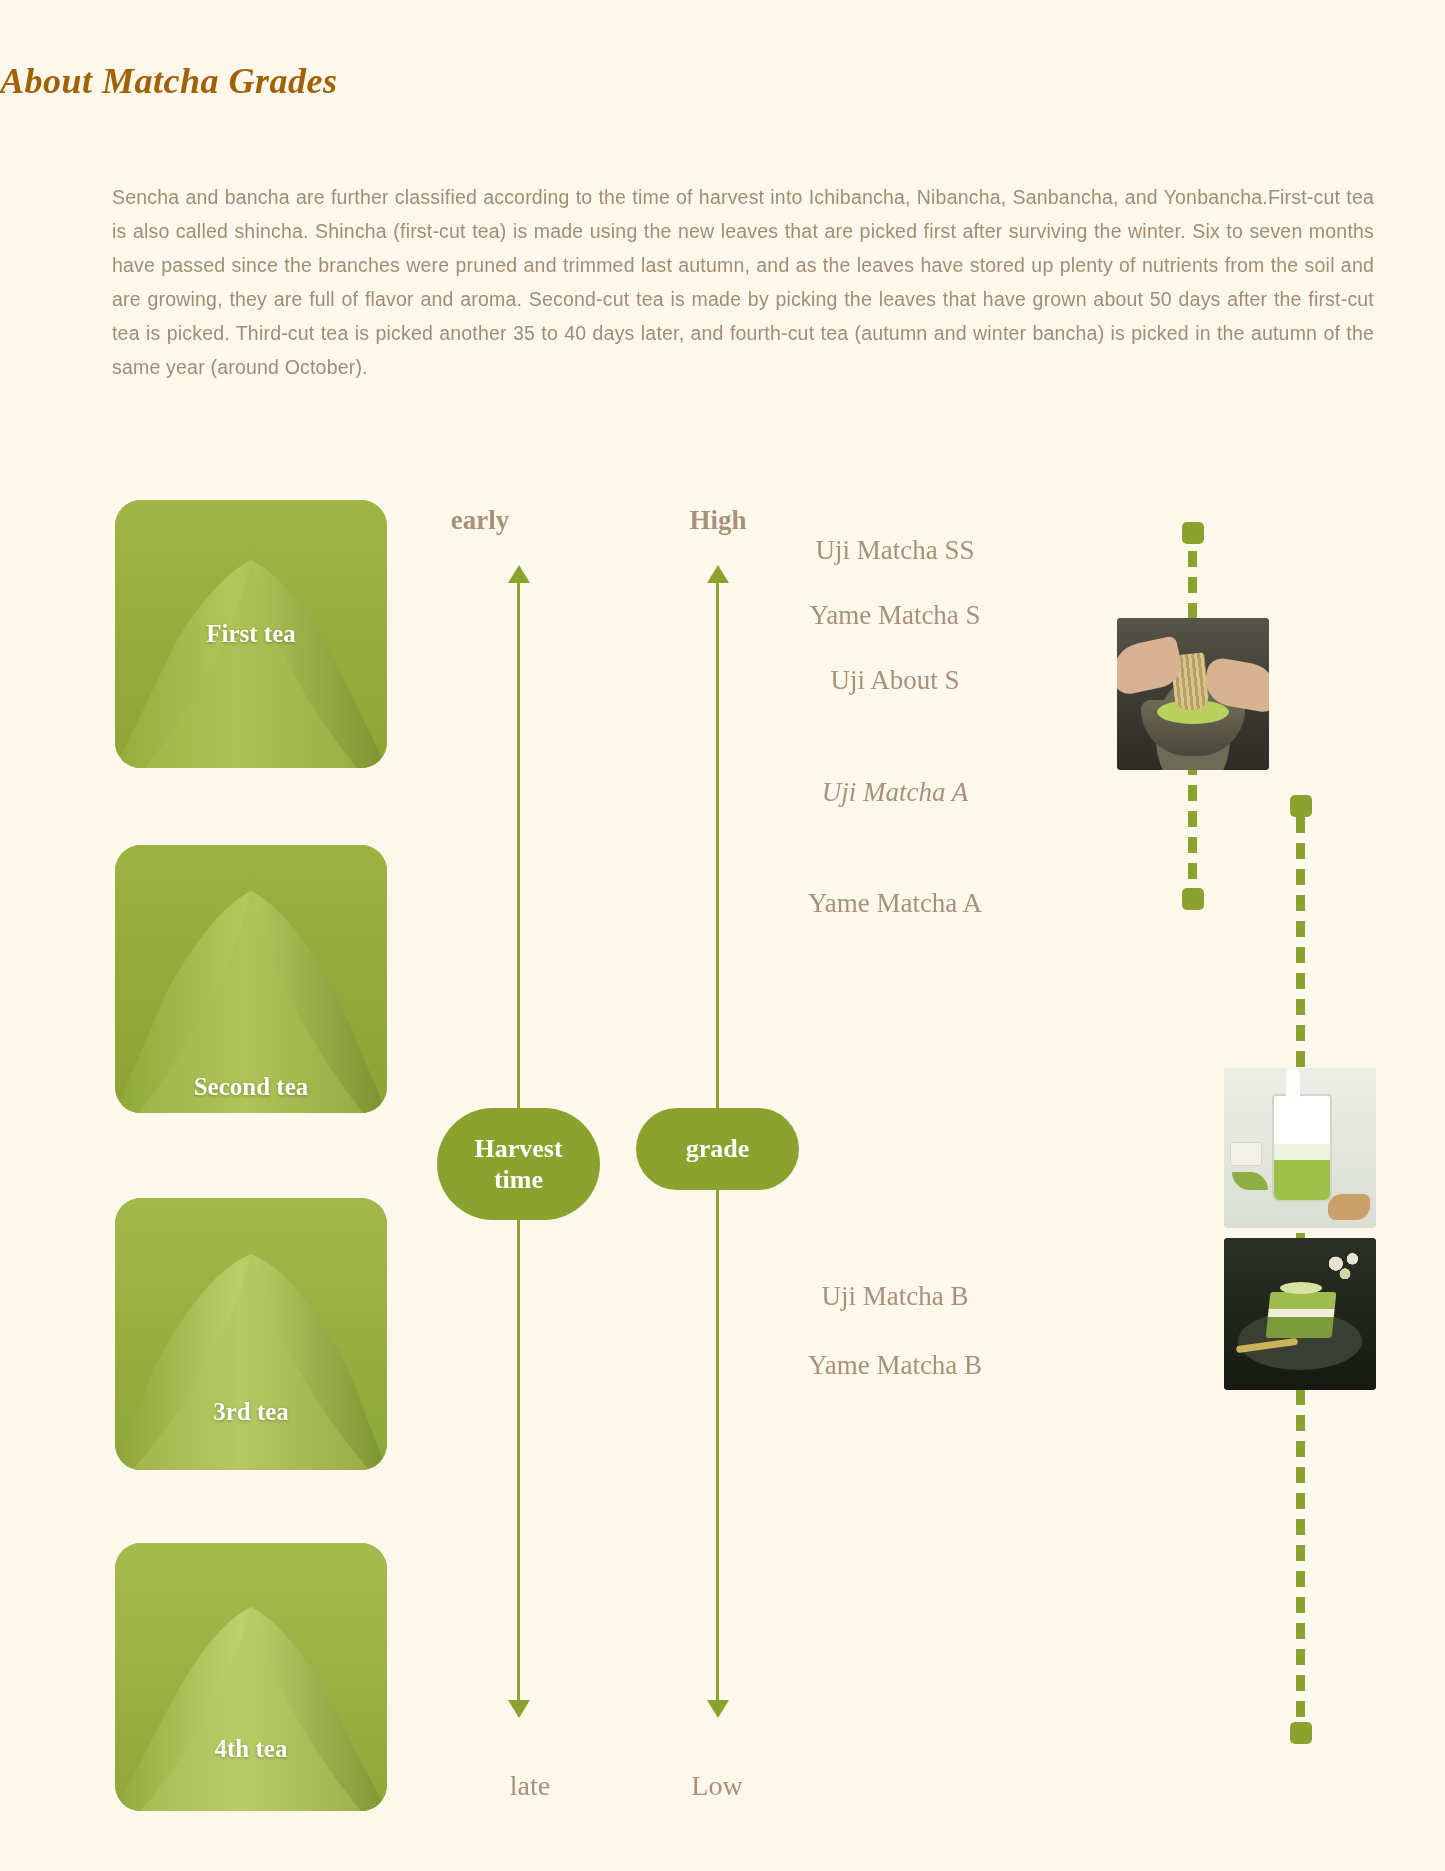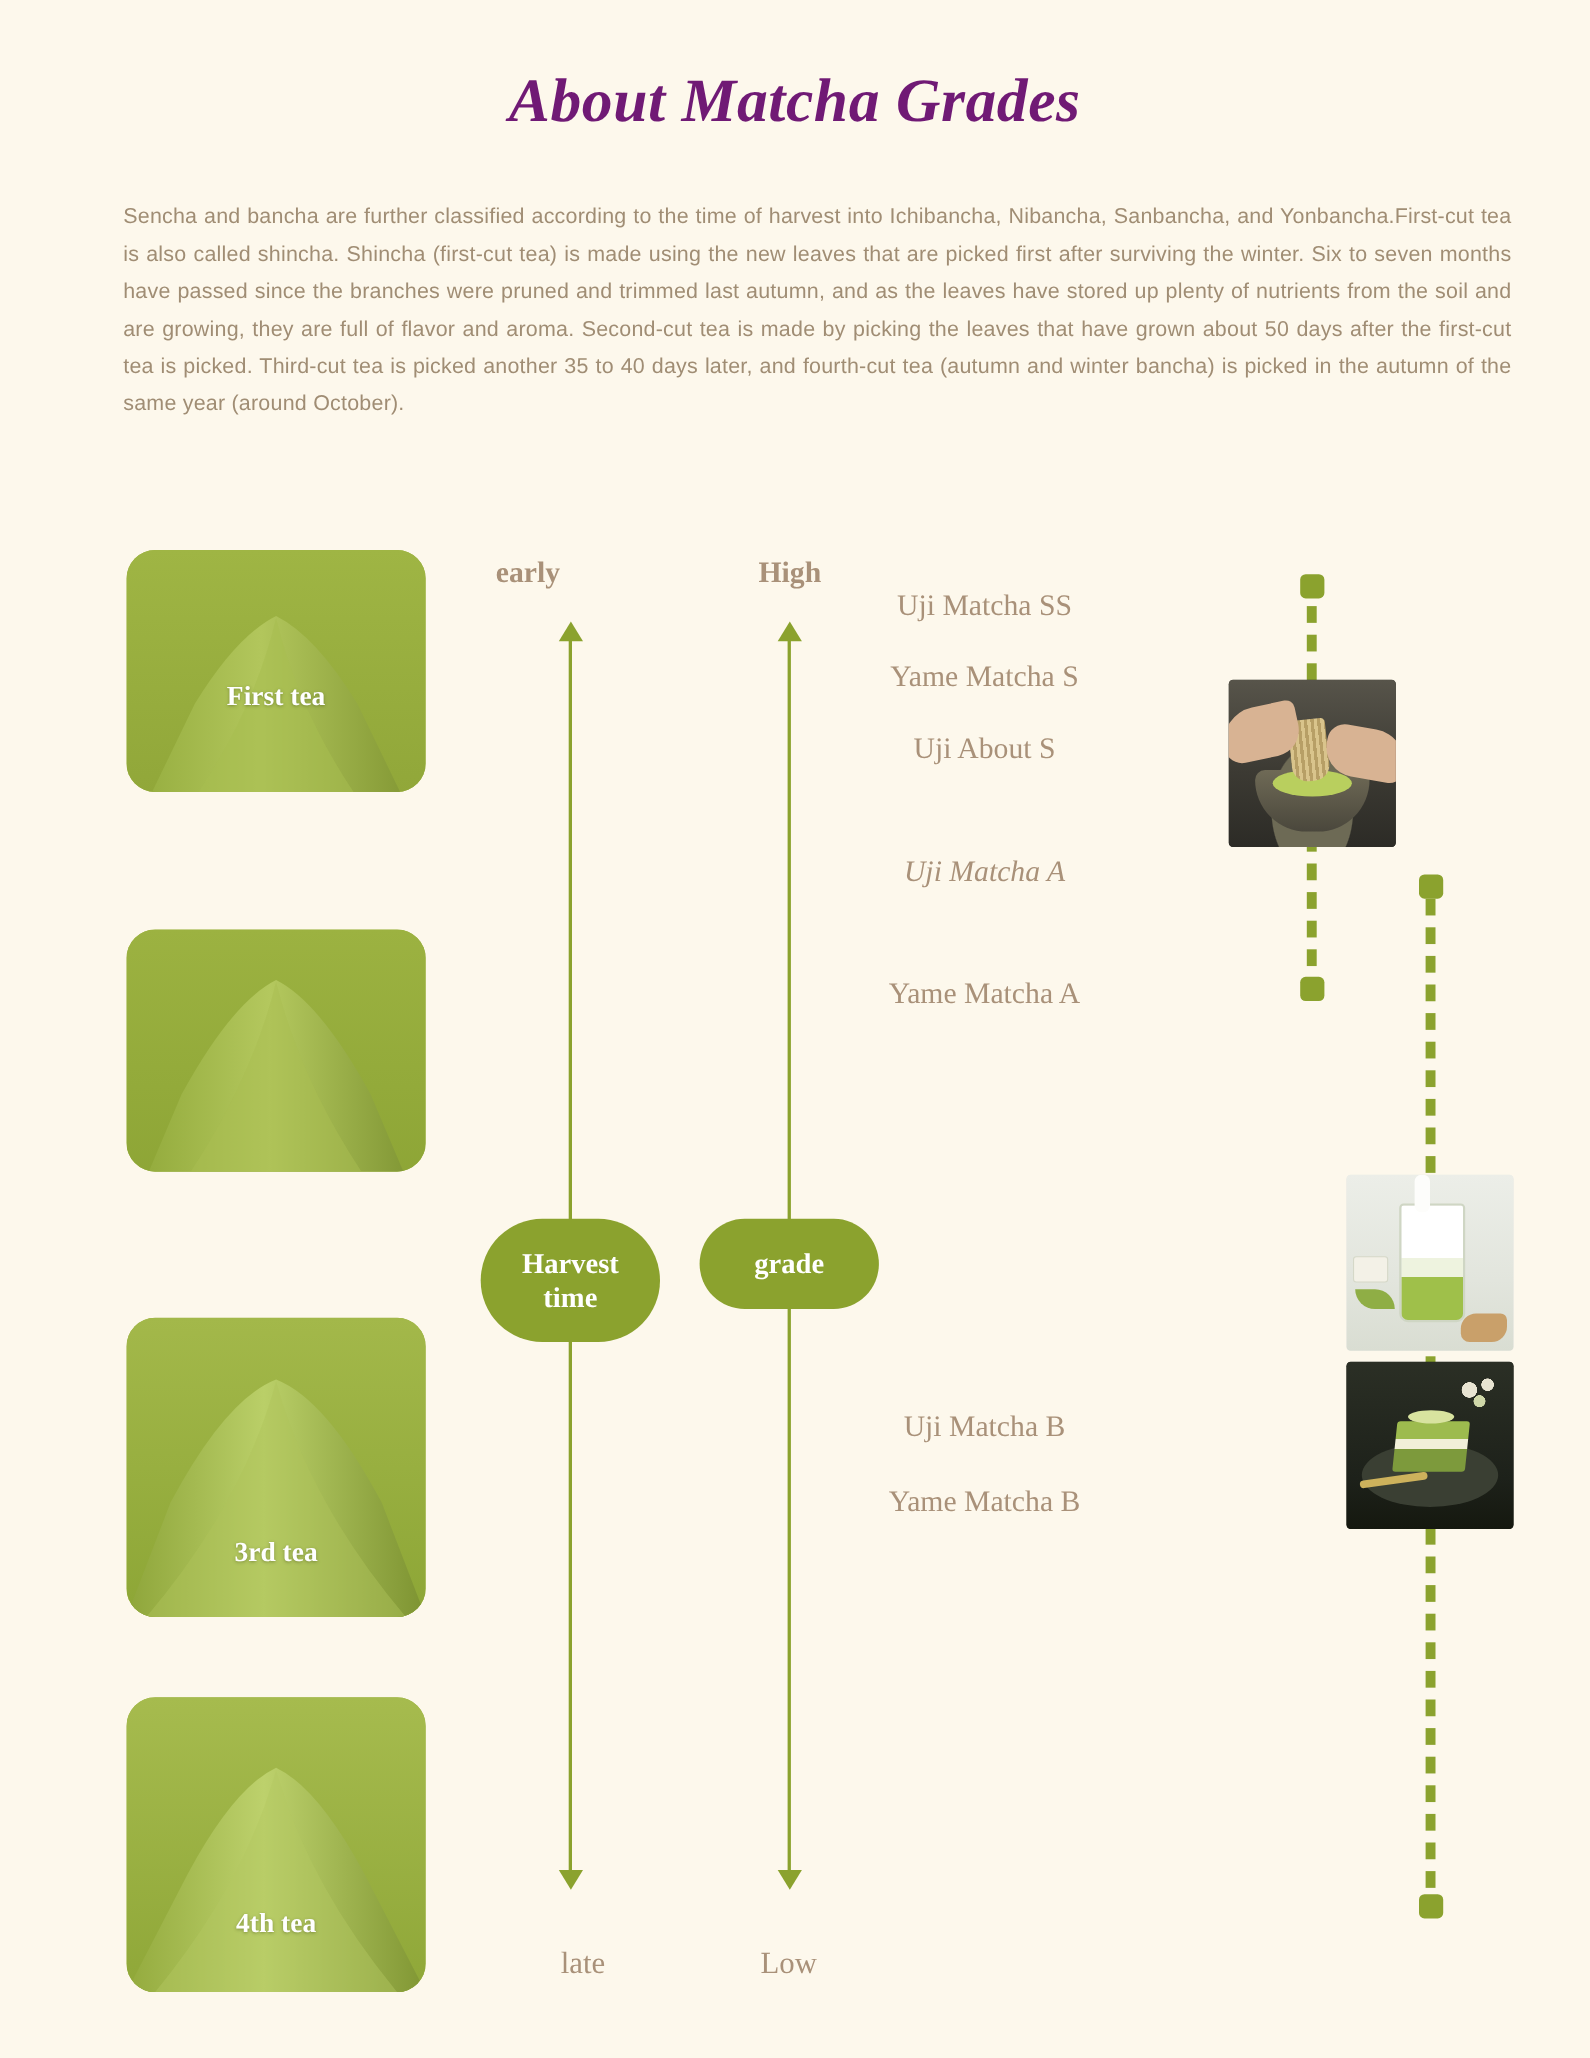--- a/index.html
+++ b/index.html
@@ -14,48 +14,48 @@
     font-family: "Liberation Sans", sans-serif;
     overflow: hidden;
   }
 
   
   .page-title {
     position: absolute;
     top: 60px;
     left: 0;
     width: 100%;
-    text-align: center;
+    text-align: left;
     font-family: "Liberation Serif", serif;
     font-style: italic;
     font-weight: bold;
-    font-size: 56px;
+    font-size: 36px;
     letter-spacing: 0.5px;
-    color: #701a75;
+    color: #a16207;
   }
 
   
   .intro {
     position: absolute;
     top: 180px;
     left: 112px;
     width: 1262px;
     font-size: 19.5px;
     line-height: 34px;
     color: #a08d74;
     text-align: justify;
     letter-spacing: 0.2px;
   }
 
   
   .tea-card {
     position: absolute;
     left: 115px;
     width: 272px;
-    height: 220px;
+    height: 268px;
     border-radius: 26px;
     overflow: hidden;
     background: #9cb33f;
   }
   .tea-card .mound {
     position: absolute;
     inset: 0;
   }
   .tea-card .label {
     position: absolute;

